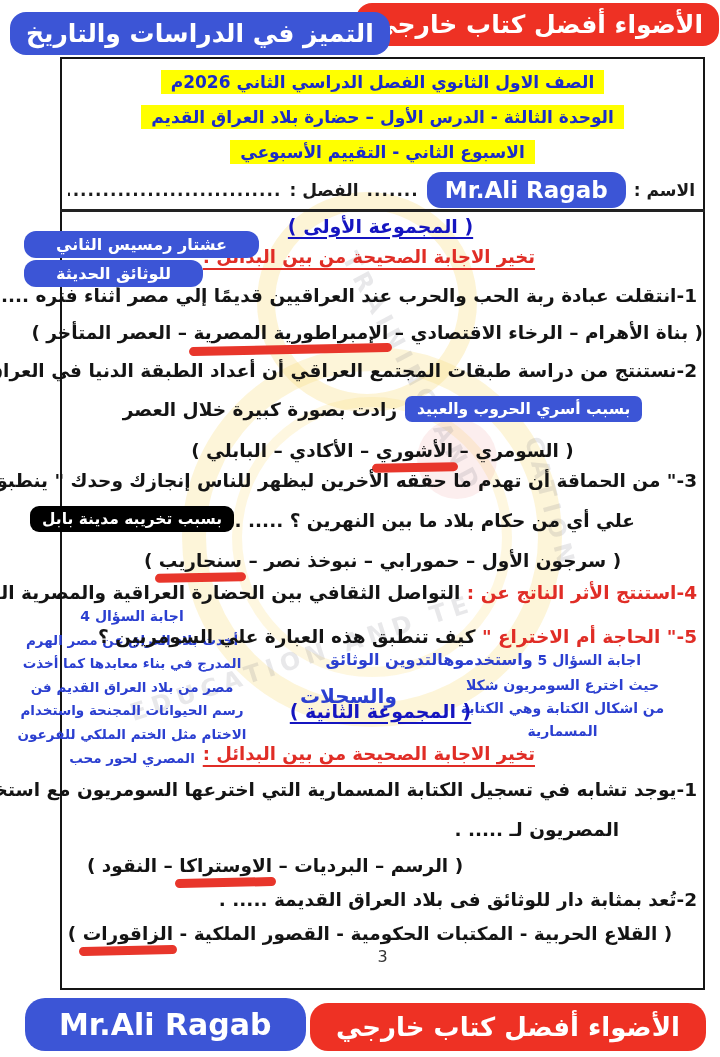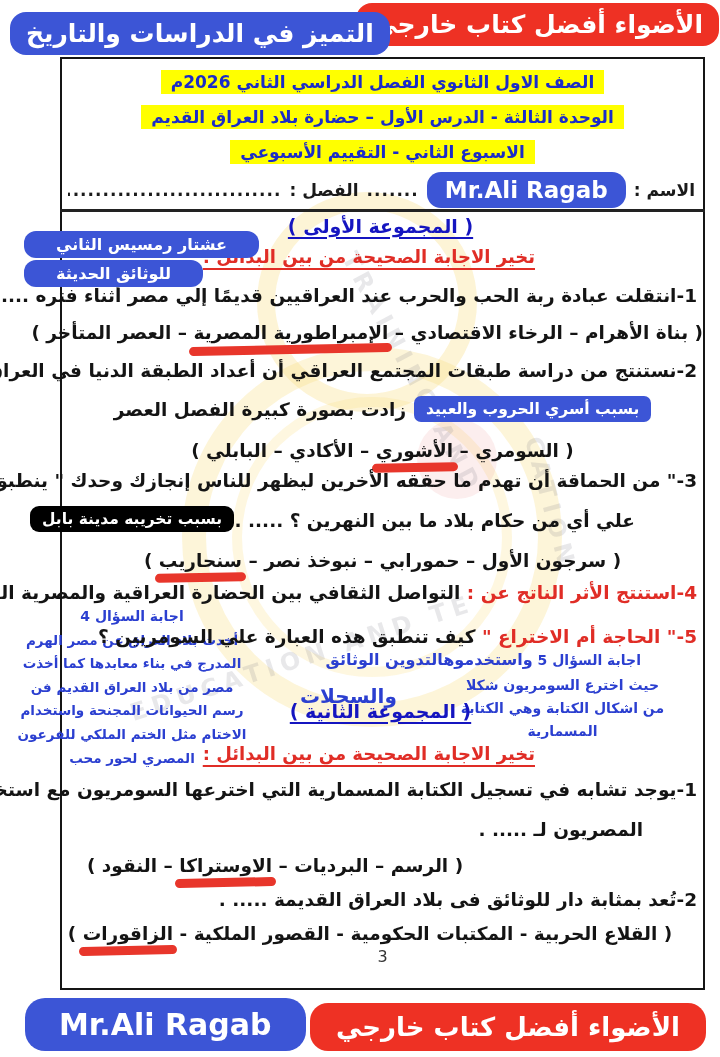--- a/index.html
+++ b/index.html
@@ -147,21 +147,21 @@
 
     <div class="instr" style="top:187px; right:168px;">تخير الاجابة الصحيحة من بين البدائل :</div>
 
     <div class="q" style="top:226px; right:6px;">1-انتقلت عبادة ربة الحب والحرب عند العراقيين قديمًا إلي مصر أثناء فتره ..... .</div>
     <div class="opt" style="top:263px;">
       <span>( بناة الأهرام – الرخاء الاقتصادي – </span><span class="ul-red">الإمبراطورية المصرية</span><span> – العصر المتأخر )</span>
     </div>
 
     <div class="q" style="top:301px; right:6px;">2-نستنتج من دراسة طبقات المجتمع العراقي أن أعداد الطبقة الدنيا في العراق القديمة</div>
     <div class="q2-row" style="top:337px;">
-      <span class="txt">زادت بصورة كبيرة الفصل العصر</span>
+      <span class="txt">زادت بصورة كبيرة خلال العصر</span>
       <span class="inline-badge">بسبب أسري الحروب والعبيد</span>
     </div>
     <div class="opt" style="top:381px;">
       <span>( السومري – </span><span class="ul-red">الأشوري</span><span> – الأكادي – البابلي )</span>
     </div>
 
     <div class="q" style="top:411px; right:6px;">3-" من الحماقة أن تهدم ما حققه الأخرين ليظهر للناس إنجازك وحدك " ينطبق هذا القول</div>
     <div class="q" style="top:451px; right:68px;">علي أي من حكام بلاد ما بين النهرين ؟ ..... .</div>
     <div class="q3-badge" style="left:-32px; top:447px;">بسبب تخريبه مدينة بابل</div>
     <div class="opt" style="top:491px;">
@@ -184,21 +184,21 @@
     <div class="ans ans5-line">
       <span>اجابة السؤال 5 </span><span class="big">واستخدموهالتدوين الوثائق</span>
     </div>
     <div class="ans ans5-word">والسجلات</div>
     <div class="ans ans5-side">حيث اخترع السومريون شكلا من اشكال الكتابة وهي الكتابة المسمارية</div>
 
     <div class="gtitle" style="top:641px;">( المجموعة الثانية )</div>
     <div class="instr" style="top:684px; right:168px;">تخير الاجابة الصحيحة من بين البدائل :</div>
 
     <div class="q" style="top:720px; right:6px;">1-يوجد تشابه في تسجيل الكتابة المسمارية التي اخترعها السومريون مع استخدام</div>
-    <div class="q" style="top:760px; right:60px;text-align:right;">المصريون لـ ..... .</div>
+    <div class="q" style="top:760px; right:84px;text-align:right;">المصريون لـ ..... .</div>
     <div class="opt" style="top:796px; left:-30px; right:185px;">
       <span>( الرسم – البرديات – </span><span class="ul-red">الاوستراكا</span><span> – النقود )</span>
     </div>
 
     <div class="q" style="top:830px; right:6px;">2-تُعد بمثابة دار للوثائق فى بلاد العراق القديمة ..... .</div>
     <div class="opt" style="top:864px; left:-30px; right:-5px;">
       <span>( القلاع الحربية - المكتبات الحكومية - القصور الملكية - </span><span class="ul-red">الزاقورات</span><span> )</span>
     </div>
 
     <div class="pagenum">3</div>

